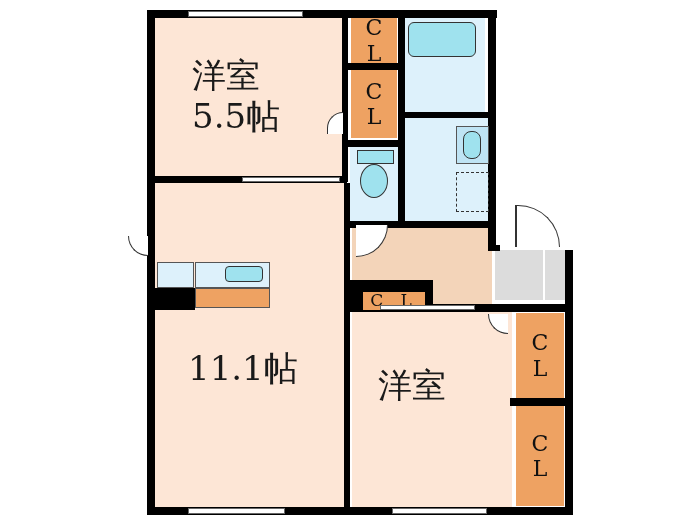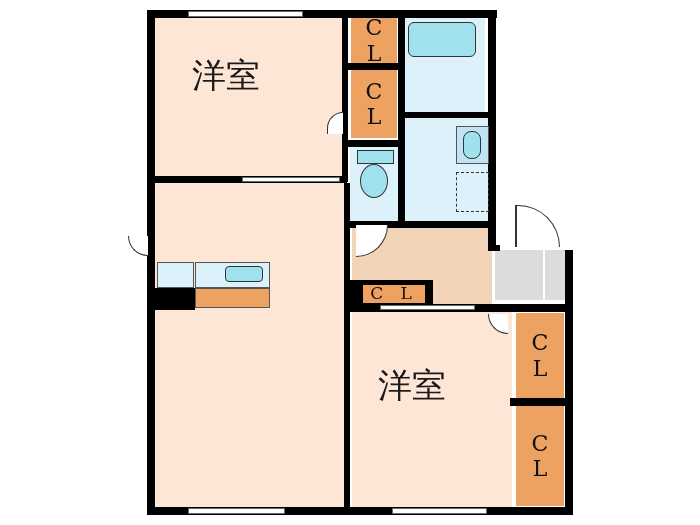--- a/index.html
+++ b/index.html
@@ -3,21 +3,21 @@
 <meta charset="utf-8">
 <style>
   html,body{margin:0;padding:0;background:#fff;}
   body{width:700px;height:525px;position:relative;overflow:hidden;font-family:"DejaVu Serif","Liberation Serif",serif;}
   .abs{position:absolute;box-sizing:border-box;}
   .wall{background:#000;}
   .room{background:#fde6d6;}
   .hall{background:#f3d4b9;}
   .wet{background:#ddf1fb;}
   .cl{background:#eea262;display:flex;flex-direction:column;align-items:center;justify-content:center;color:#111;font-size:22px;line-height:1.15;}
-  .clh{flex-direction:row;font-size:17px;letter-spacing:6px;}
+  .clh{flex-direction:row;font-size:17px;letter-spacing:6px;margin-top:7px;}
   .lbl{color:#1a1a1a;font-size:34px;line-height:1.2;text-align:left;}
   .win{background:#fff;border:1px solid #666;}
   .gray{background:#dcdcdc;}
 </style>
 </head>
 <body>
 
 <div class="abs" style="left:0;top:0;width:700px;height:525px;">
 
   <div class="abs room" style="left:155px;top:17px;width:190px;height:160px;"></div>
@@ -90,19 +90,21 @@
   <div class="abs win" style="left:380px;top:305px;width:95px;height:5px;"></div>
 
   <div class="abs" style="left:128px;top:236px;width:20px;height:20px;border:1.5px solid #333;border-right:none;border-top:none;border-bottom-left-radius:20px;background:#fff;"></div>
   <div class="abs" style="left:515px;top:205px;width:45px;height:42px;border:1.5px solid #333;border-bottom:none;border-left:2px solid #333;border-top-right-radius:45px;background:#fff;"></div>
   <div class="abs" style="left:356px;top:225px;width:32px;height:32px;border:1.5px solid #333;border-top:none;border-left:none;border-bottom-right-radius:32px;background:#fff;"></div>
   <div class="abs" style="left:327px;top:112px;width:16px;height:22px;border:1.5px solid #333;border-right:none;border-bottom:none;border-top-left-radius:16px;background:#fff;"></div>
   <div class="abs" style="left:488px;top:314px;width:20px;height:20px;border:1.5px solid #333;border-right:none;border-top:none;border-bottom-left-radius:20px;background:#fff;"></div>
 
   <div class="abs lbl" style="left:192px;top:55px;">
     <div>洋室</div>
+    <div>5.5帖</div>
   </div>
   <div class="abs lbl" style="left:188px;top:348px;">
+    <div>11.1帖</div>
   </div>
   <div class="abs lbl" style="left:378px;top:365px;">
     <div>洋室</div>
   </div>
 </div>
 
 </body></html>

